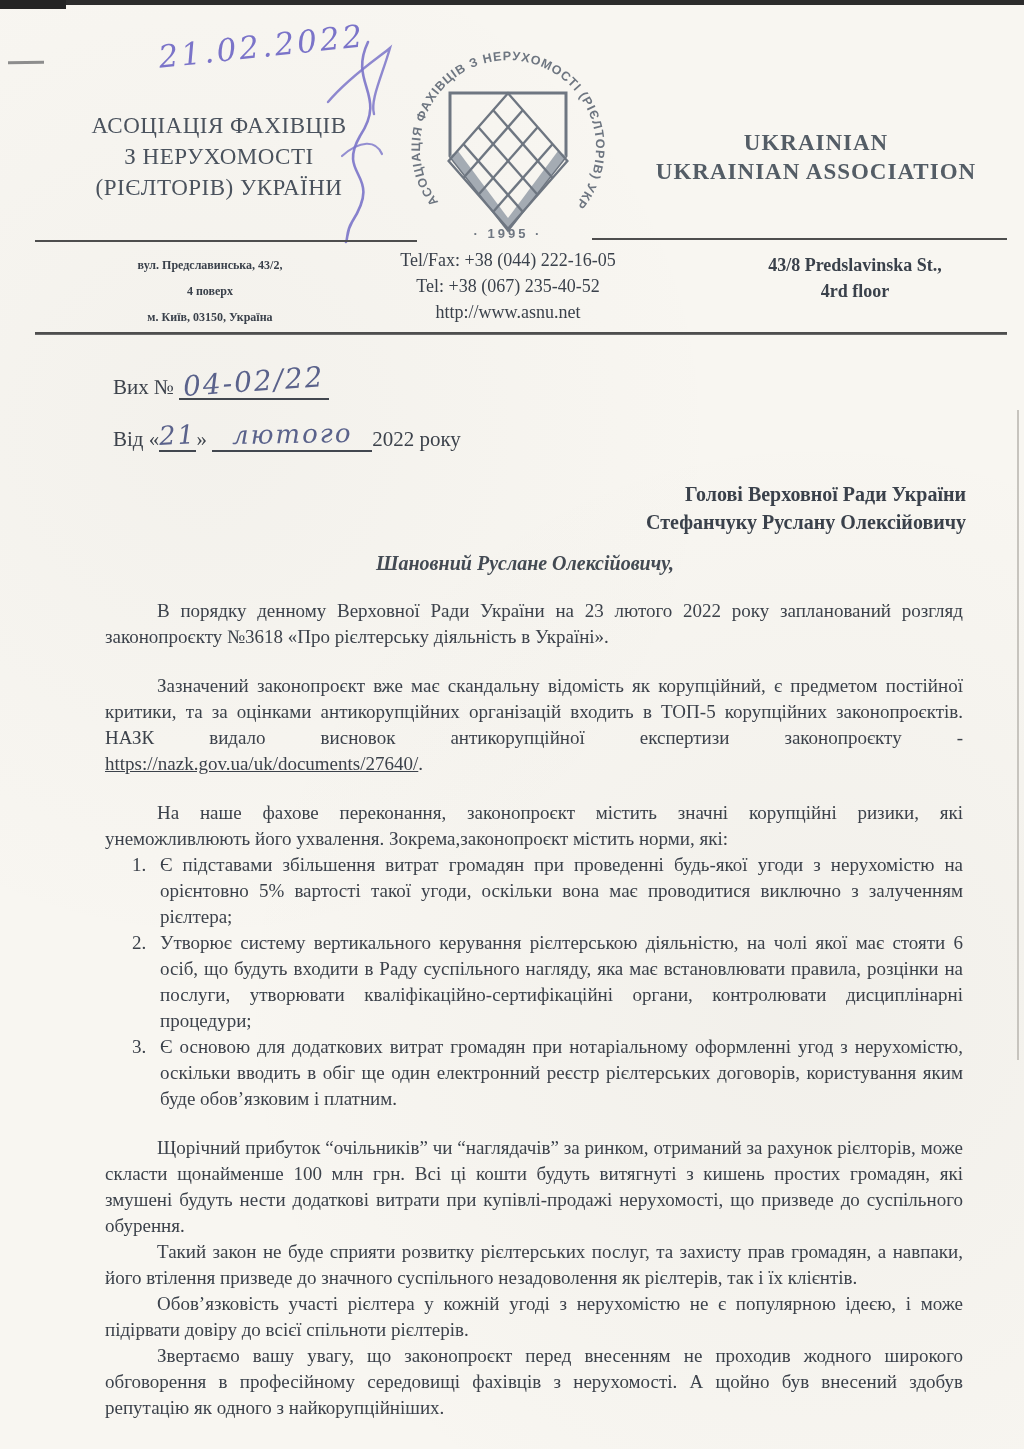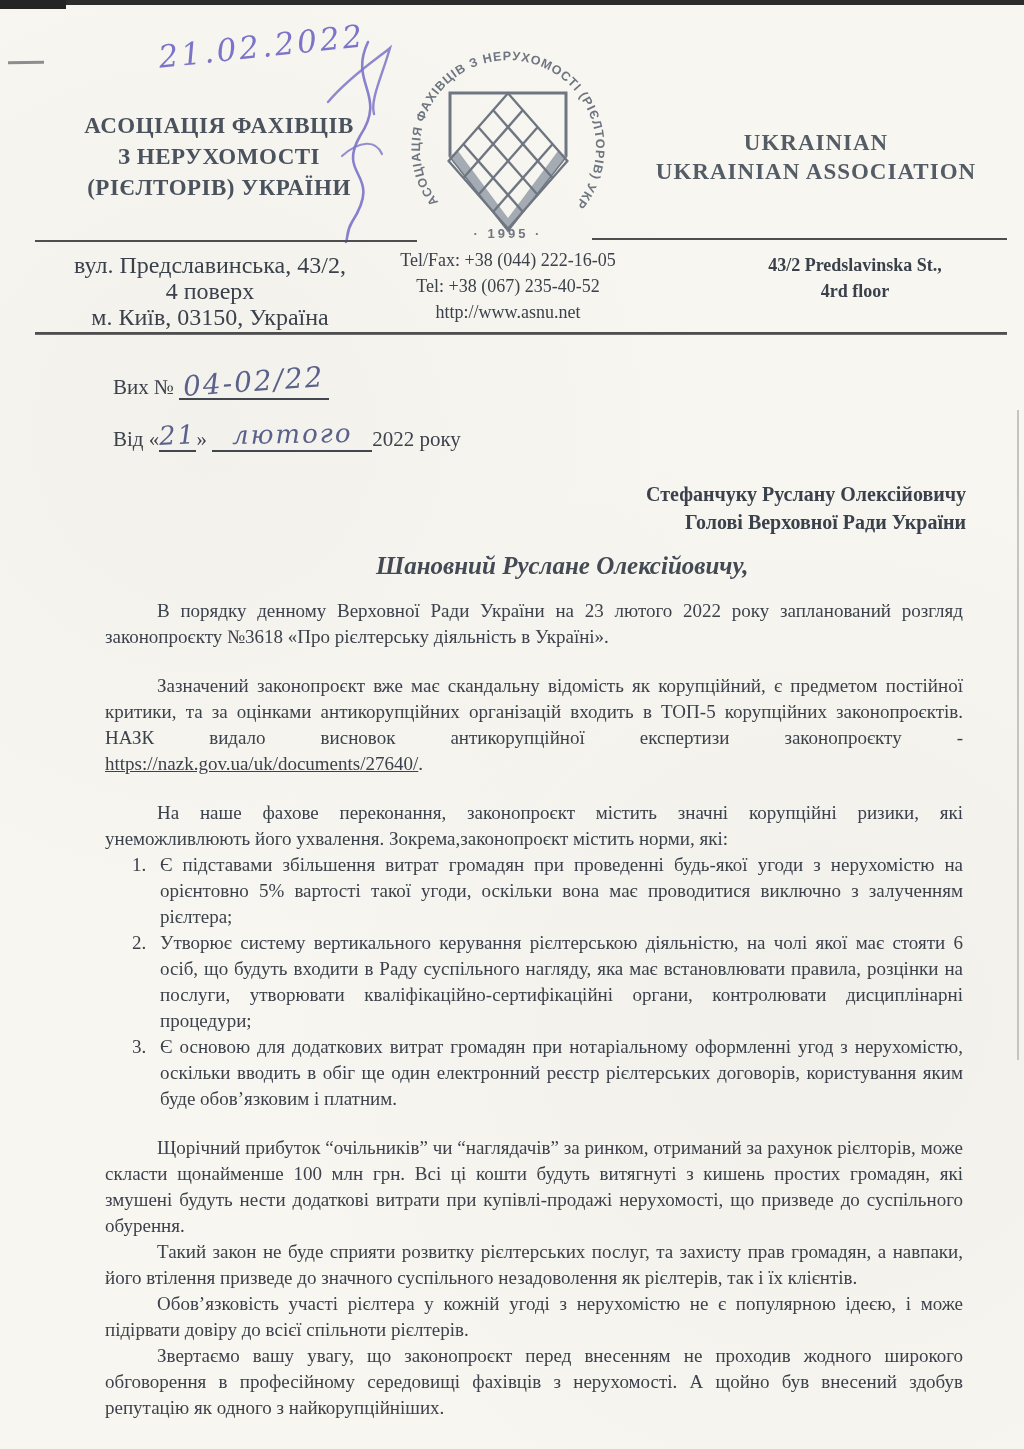--- a/index.html
+++ b/index.html
@@ -26,34 +26,34 @@
     position:absolute;left:158px;top:28px;
     font-family:"DejaVu Serif", serif;font-style:italic;
     font-size:31px;color:#7b74c9;letter-spacing:3px;
     transform:rotate(-6deg);white-space:nowrap;
   }
   .sig-svg{position:absolute;left:290px;top:36px;}
 
   
   .org-ua{
     position:absolute;left:58px;top:110px;width:322px;
-    text-align:center;font-weight:bold;font-size:23px;line-height:31px;
+    text-align:center;font-weight:normal;font-size:23px;line-height:31px;
     color:#4a525d;letter-spacing:0.5px;
   }
   .logo-wrap{position:absolute;left:398px;top:38px;width:220px;height:220px;}
   .org-en{
     position:absolute;left:636px;top:128px;width:360px;
     text-align:center;font-weight:bold;font-size:23px;line-height:29px;
     color:#545d66;letter-spacing:1px;
   }
   .rule-top-left{position:absolute;left:35px;top:240px;width:382px;height:2px;background:#4e4e4e;}
   .rule-top-right{position:absolute;left:592px;top:238px;width:415px;height:2px;background:#4e4e4e;}
   .addr-ua{
     position:absolute;left:52px;top:252px;width:316px;text-align:center;
-    font-weight:normal;font-size:24px;line-height:26px;color:#3a414b;
+    font-weight:bold;font-size:12px;line-height:26px;color:#3a414b;
   }
   .contacts{
     position:absolute;left:372px;top:247px;width:272px;text-align:center;
     font-size:18px;line-height:26px;color:#3a414b;
   }
   .addr-en{
     position:absolute;left:700px;top:252px;width:310px;text-align:center;
     font-weight:bold;font-size:18px;line-height:26px;color:#3a414b;
   }
   .rule-bottom{
@@ -77,21 +77,21 @@
   .hw-day{font-size:26px;transform:rotate(-3deg) translateY(-1px);}
   .hw-month{font-size:26px;transform:rotate(-1deg) translateY(-2px);}
 
   
   .addressee{
     position:absolute;right:58px;top:480px;width:520px;text-align:right;
     font-weight:bold;font-size:20px;line-height:28px;color:#3a414b;
   }
   .salutation{
     position:absolute;left:376px;top:552px;
-    font-weight:bold;font-style:italic;font-size:25px;color:#434a53;
+    font-weight:bold;font-style:italic;font-size:20px;color:#434a53;
   }
 
   
   .letter-body{
     position:absolute;left:105px;top:598px;width:858px;
     font-size:19px;line-height:26px;text-align:justify;color:#3c424b;
   }
   .letter-body p{margin:0;text-indent:52px;}
   .gap-after{margin-bottom:23px !important;}
   .list-item{position:relative;padding-left:55px;text-align:justify;}
@@ -162,39 +162,39 @@
     <div>м. Київ, 03150, Україна</div>
   </div>
 
   <div class="contacts">
     <div>Tel/Fax: +38 (044) 222-16-05</div>
     <div>Tel: +38 (067) 235-40-52</div>
     <div>http://www.asnu.net</div>
   </div>
 
   <div class="addr-en">
-    <div>43/2 Predslavinska St.,</div>
+    <div>43/8 Predslavinska St.,</div>
     <div>4rd floor</div>
   </div>
 
   <div class="rule-bottom"></div>
 
   <div class="ref-line">
     <span>Вих №</span>
     <span class="hw-slot" style="min-width:150px"><span class="hw hw-num">04-02/22</span></span>
   </div>
 
   <div class="date-line">
     <span>Від «</span><span class="hw-slot" style="min-width:36px"><span class="hw hw-day">21</span></span><span>»</span>
     <span class="hw-slot" style="min-width:160px"><span class="hw hw-month">лютого</span></span><span>2022 року</span>
   </div>
 
   <div class="addressee">
+    <div>Голові Верховної Ради України</div>
     <div>Стефанчуку Руслану Олексійовичу</div>
-    <div>Голові Верховної Ради України</div>
   </div>
 
   <div class="salutation">Шановний Руслане Олексійовичу,</div>
 
   <div class="letter-body">
     <p class="gap-after">В порядку денному Верховної Ради України на 23 лютого 2022 року запланований розгляд законопроєкту №3618 «Про рієлтерську діяльність в Україні».</p>
     <p class="gap-after"><span>Зазначений законопроєкт вже має скандальну відомість як корупційний, є предметом постійної критики, та за оцінками антикорупційних організацій входить в ТОП-5 корупційних законопроєктів. НАЗК видало висновок антикорупційної експертизи законопроєкту - </span><span class="url">https://nazk.gov.ua/uk/documents/27640/</span><span>.</span></p>
     <p>На наше фахове переконання, законопроєкт містить значні корупційні ризики, які унеможливлюють його ухвалення. Зокрема,законопроєкт містить норми, які:</p>
 
     <div class="list-item">

